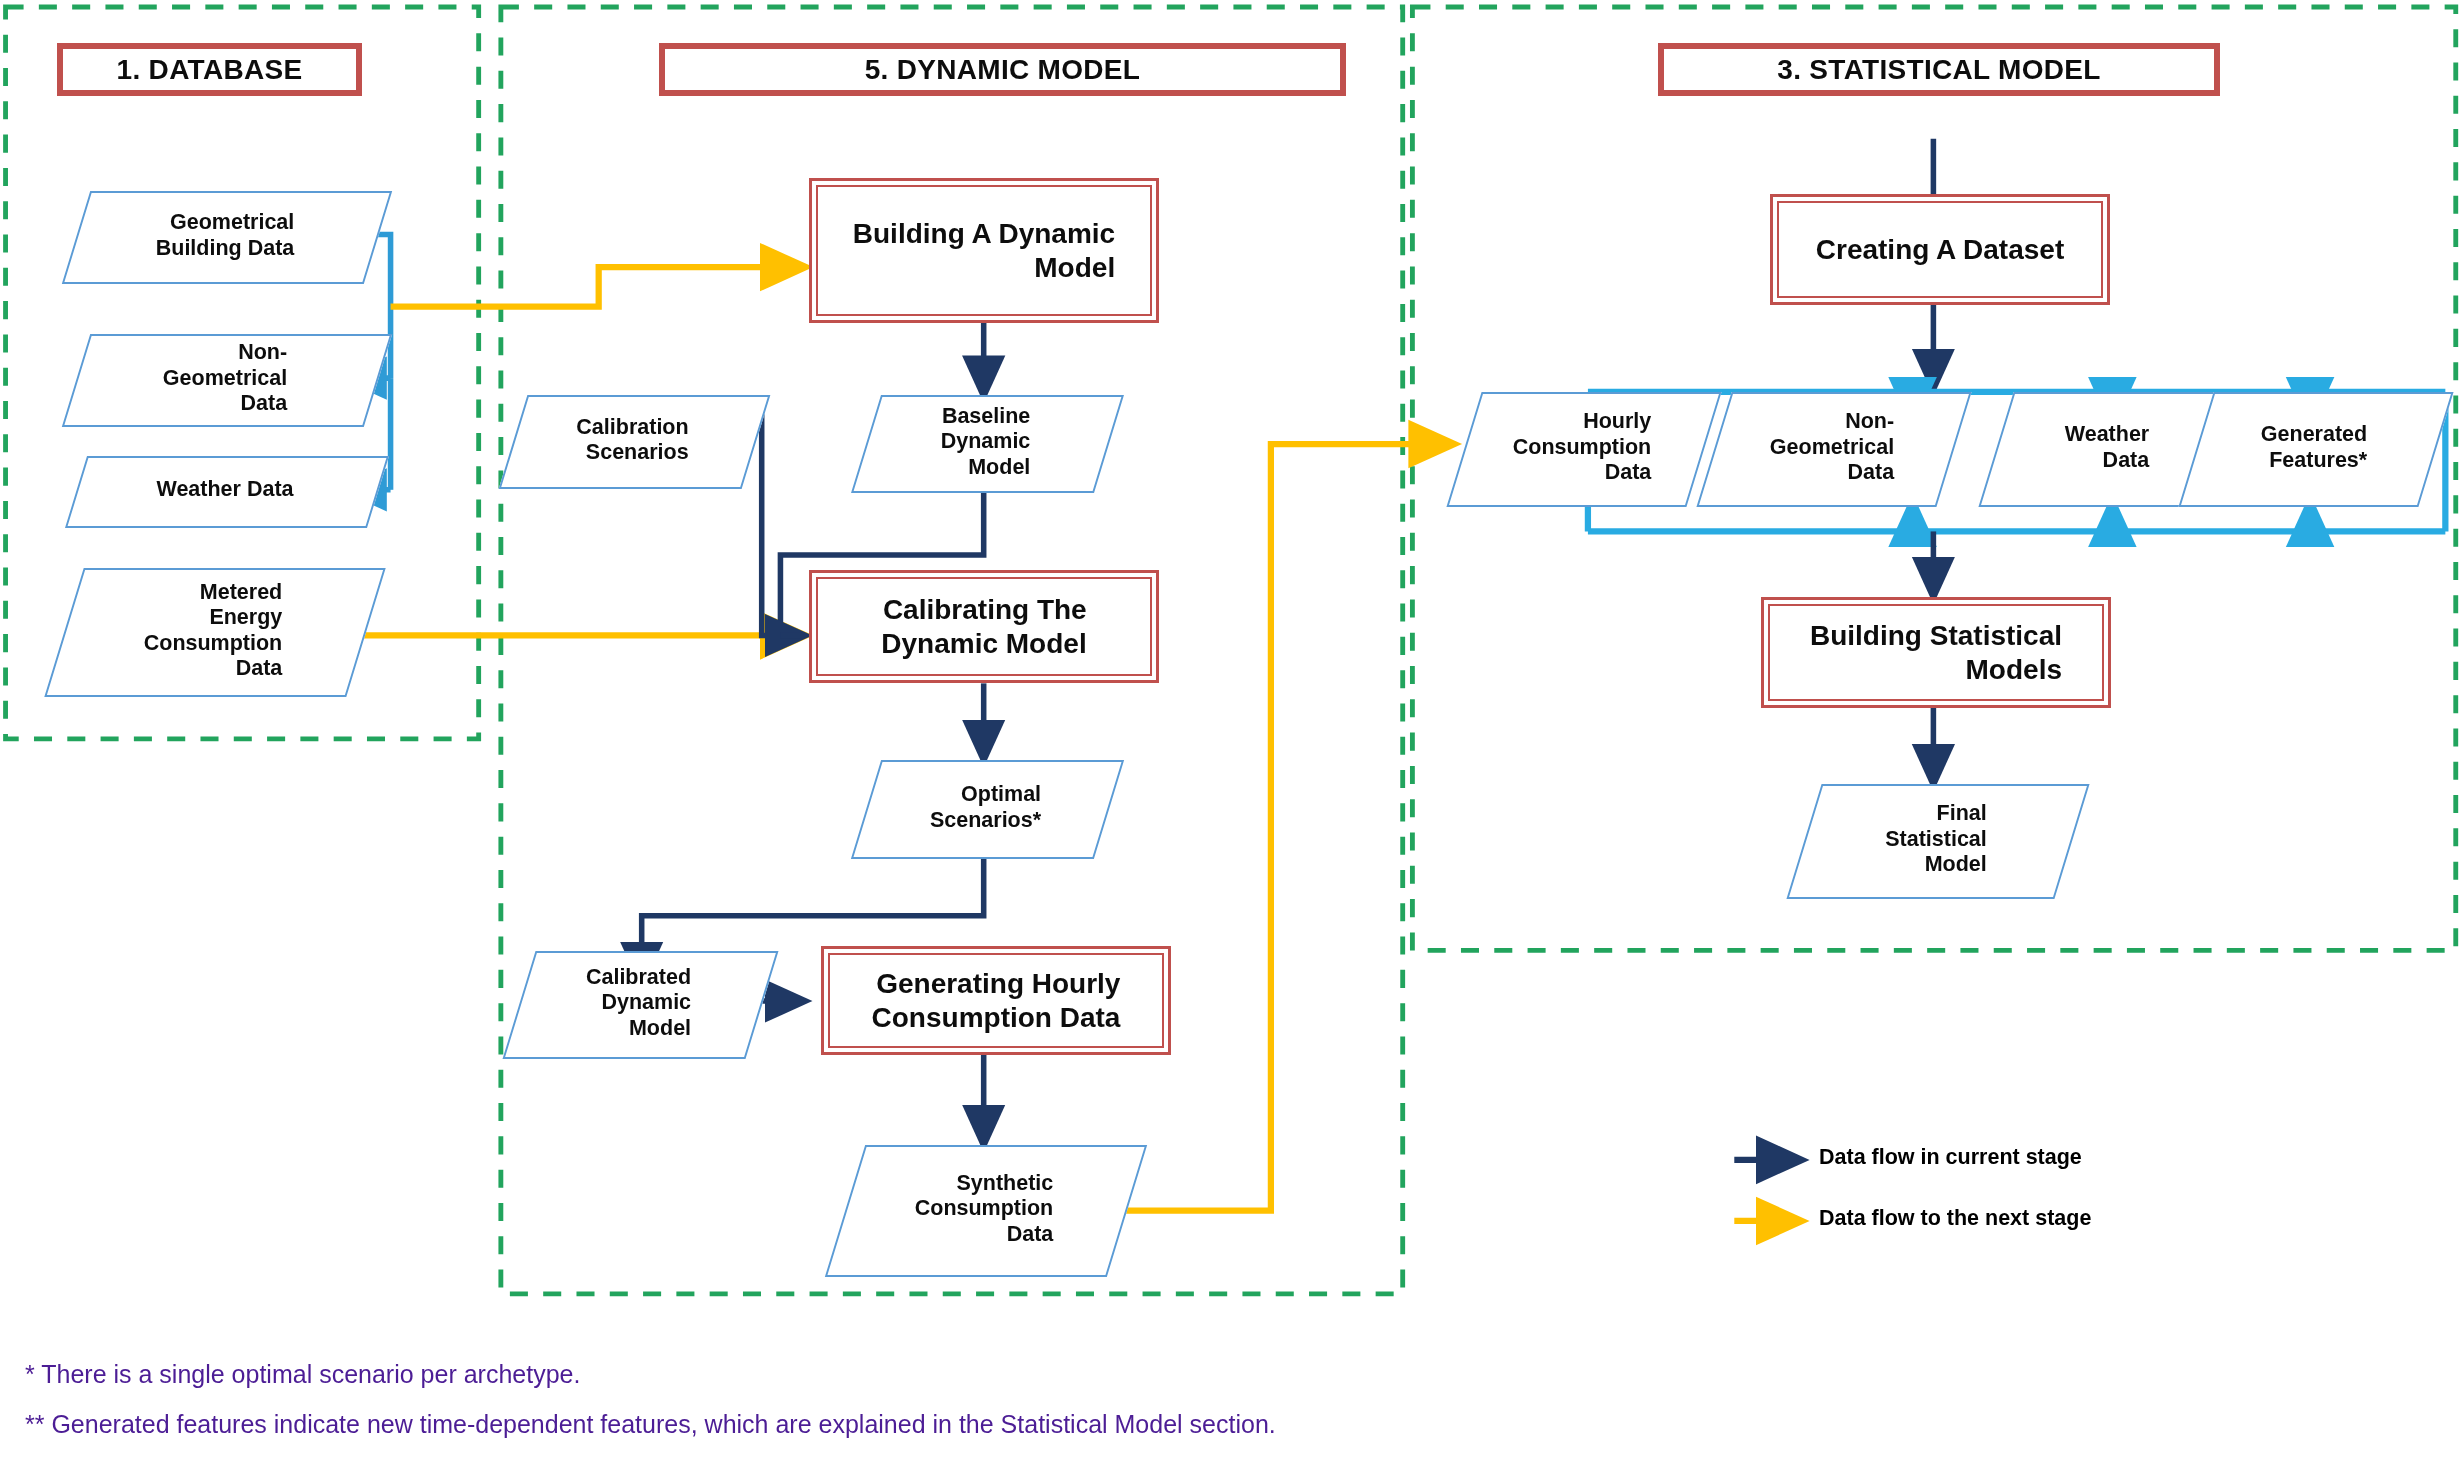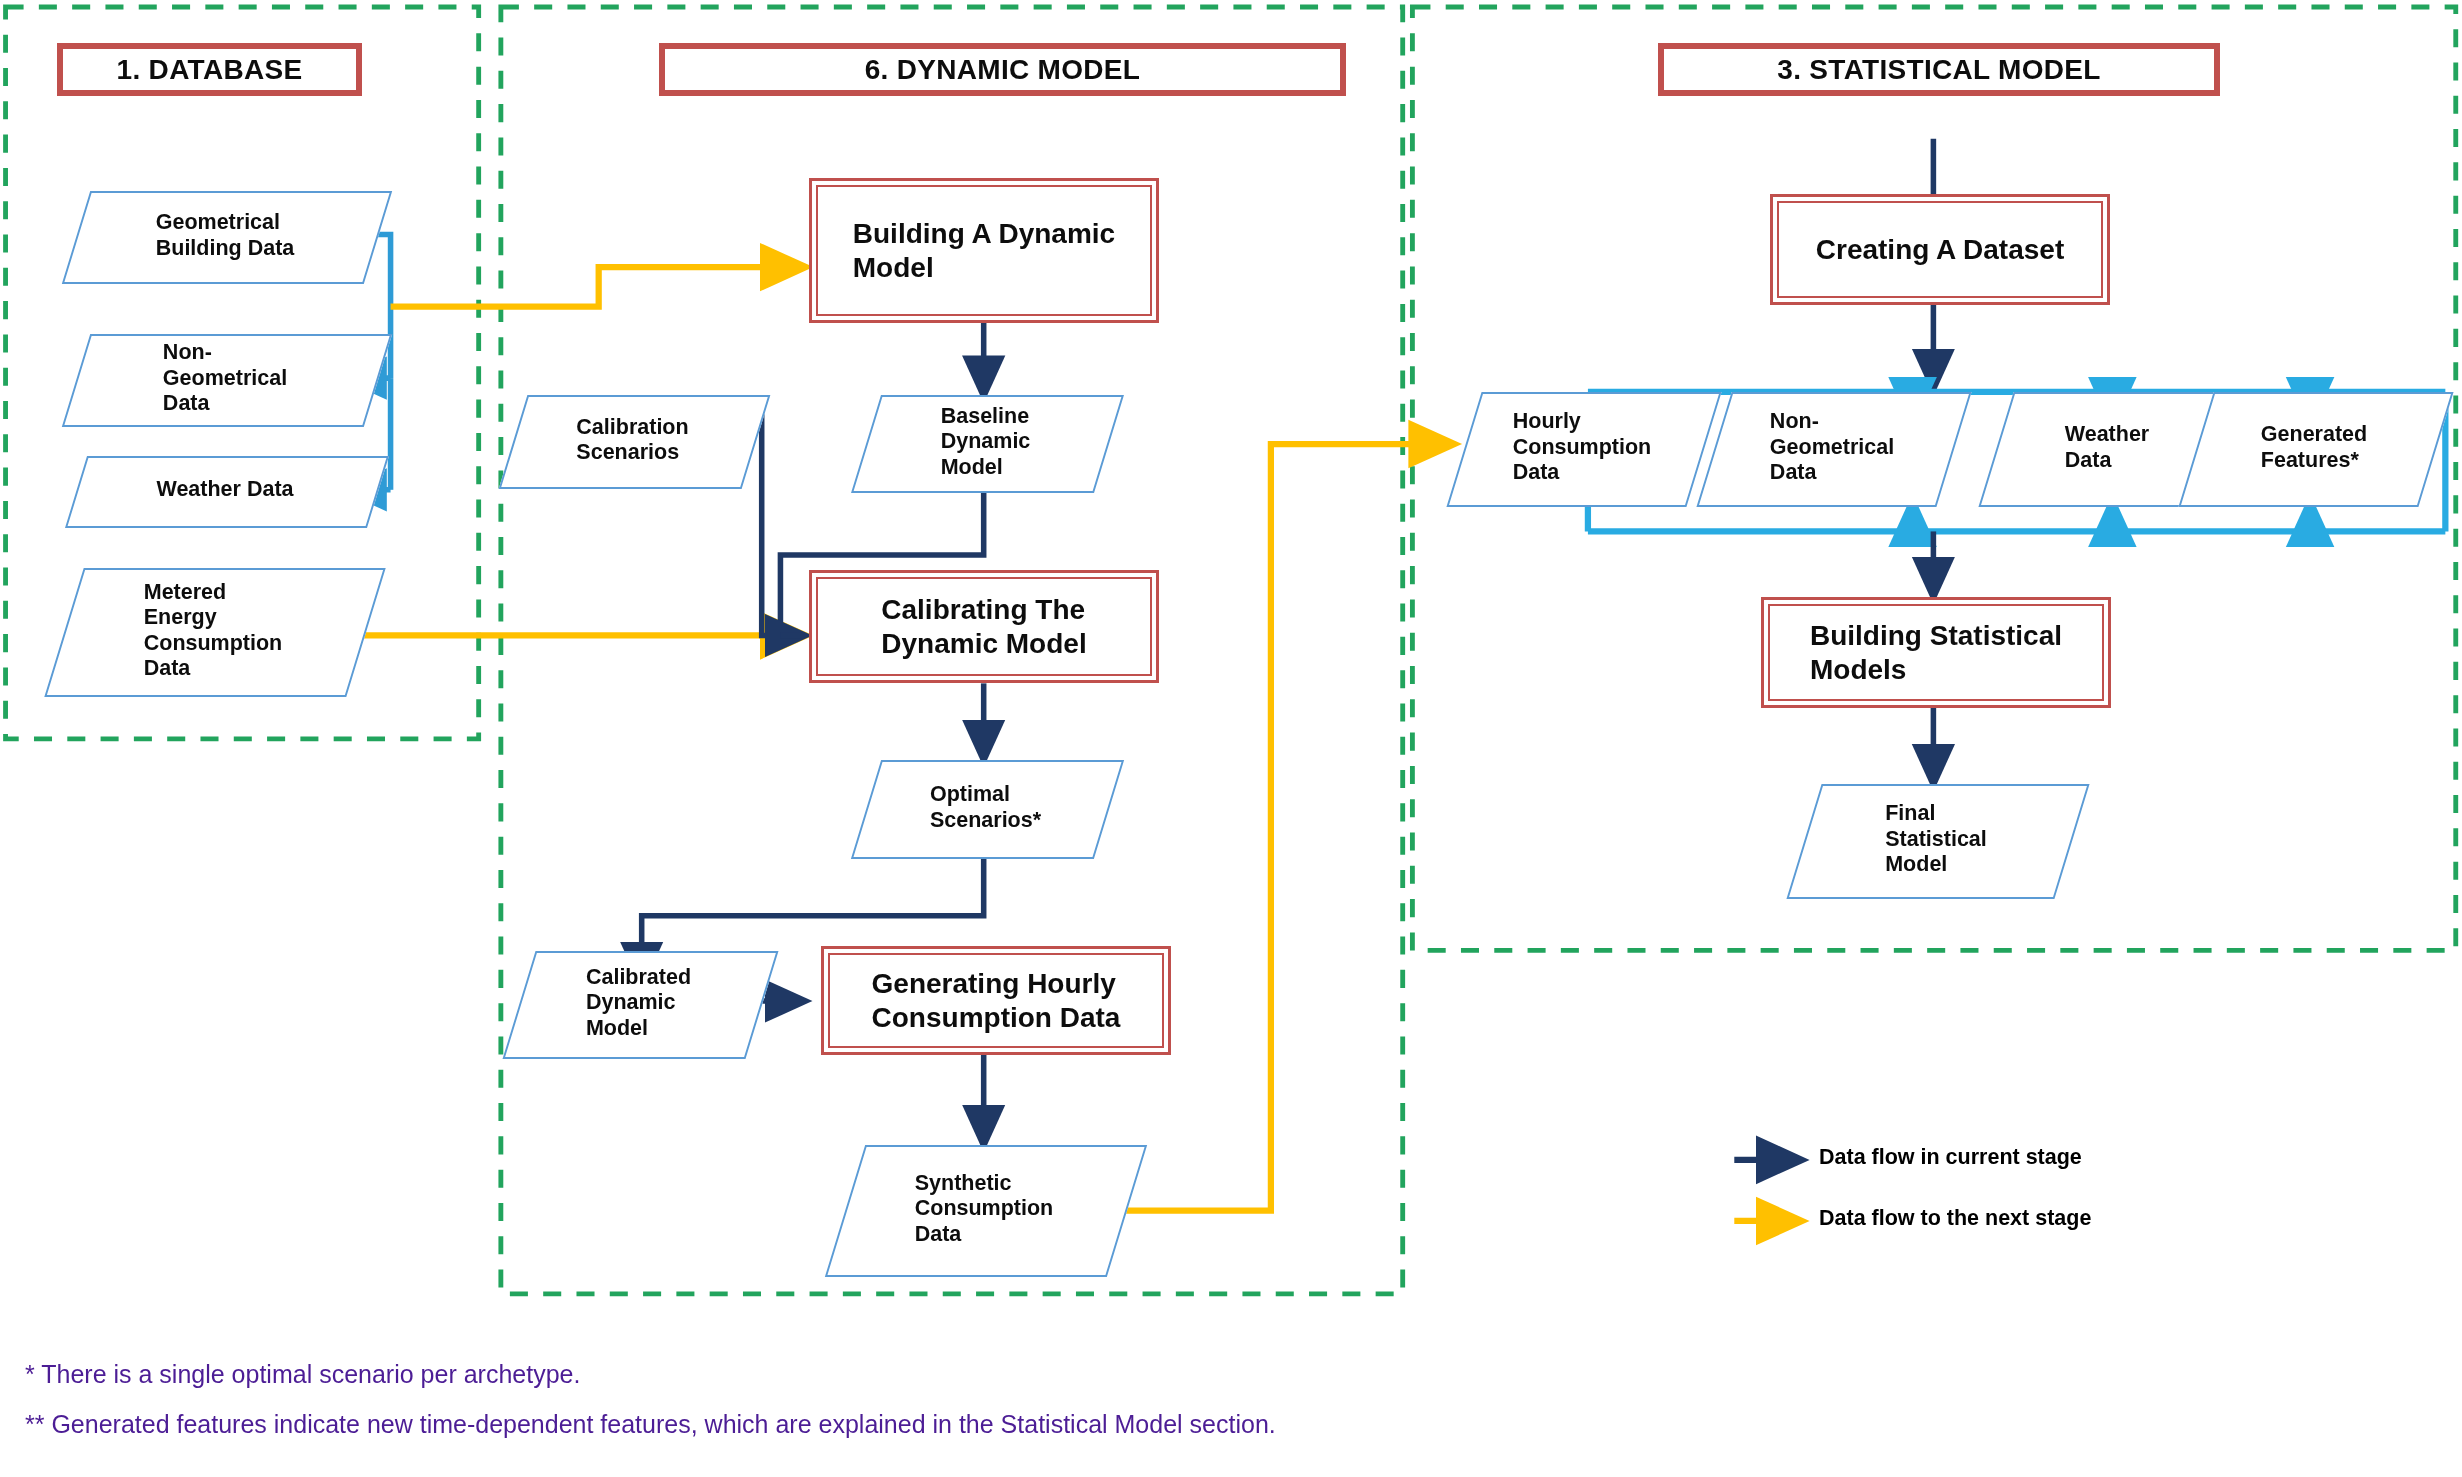--- a/index.html
+++ b/index.html
@@ -1,21 +1,21 @@
 <!DOCTYPE html>
 <html style="font-size:11px"><head>
 <meta charset="utf-8">
 <style>
   html,body{margin:0;padding:0;background:#ffffff;}
   body{font-family:"Liberation Sans", sans-serif;}
   #root{position:relative;width:2462px;height:1477px;background:#fff;overflow:hidden;}
   #svgroot{position:absolute;left:0;top:0;width:2462px;height:1477px;}
 
   .node{position:absolute;box-sizing:border-box;display:flex;align-items:center;
-        justify-content:center;text-align:left;color:#0d0d0d;}
+        justify-content:center;text-align:right;color:#0d0d0d;}
   .node span{display:block;line-height:1.18;white-space:pre-line;}
 
   
   .stage-head{border:6.2px solid #C0504D;background:#fff;font-weight:bold;font-size:28px;
               letter-spacing:0.3px;}
 
   
   .process{border:3.5px solid #C0504D;background:#fff;font-weight:bold;font-size:28px;}
   .process::after{content:"";position:absolute;left:4.2px;top:4.2px;right:4.2px;bottom:4.2px;
                   border:2.1px solid #C0504D;pointer-events:none;}
@@ -114,21 +114,21 @@
     <path fill="none" stroke="#1F3864" stroke-width="8" d="M2787,1020 L2787,1130" marker-end="url(#ar-navy)"></path>
 
     <path fill="none" stroke="#1F3864" stroke-width="9" d="M2500,1672 L2596,1672" marker-end="url(#ar-navy)"></path>
     <path fill="none" stroke="#FFC000" stroke-width="9" d="M2500,1760 L2596,1760" marker-end="url(#ar-yellow)"></path>
   </svg>
 
   <div class="node stage-head" style="left:57px;top:43px;width:305px;height:53px;">
     <span>1. DATABASE</span>
   </div>
   <div class="node stage-head" style="left:659px;top:43px;width:687px;height:53px;">
-    <span>6. DYNAMIC MODEL</span>
+    <span>5. DYNAMIC MODEL</span>
   </div>
   <div class="node stage-head" style="left:1658px;top:43px;width:562px;height:53px;">
     <span>3. STATISTICAL MODEL</span>
   </div>
 
   <div class="node data" style="left:76px;top:191px;width:298px;height:89px;">
     <i class="pgbg"></i>
     <span>Geometrical
 Building Data</span>
   </div>

